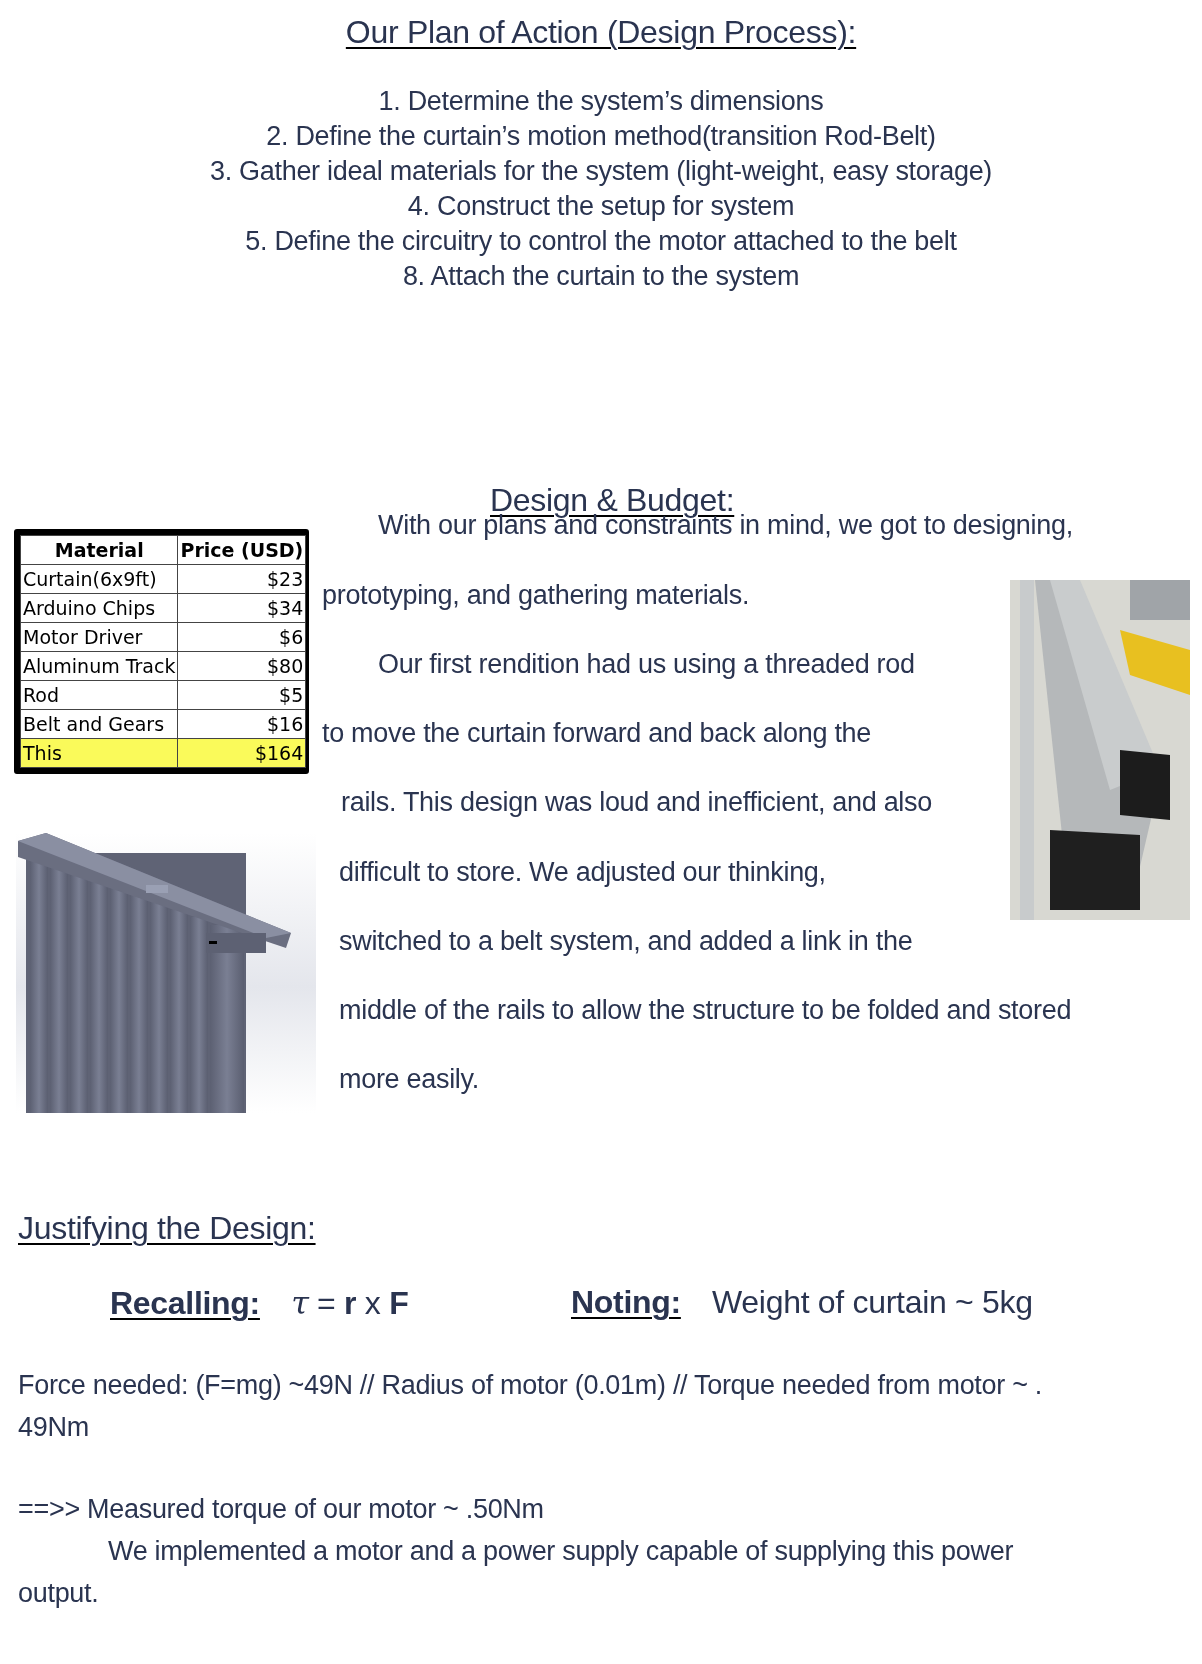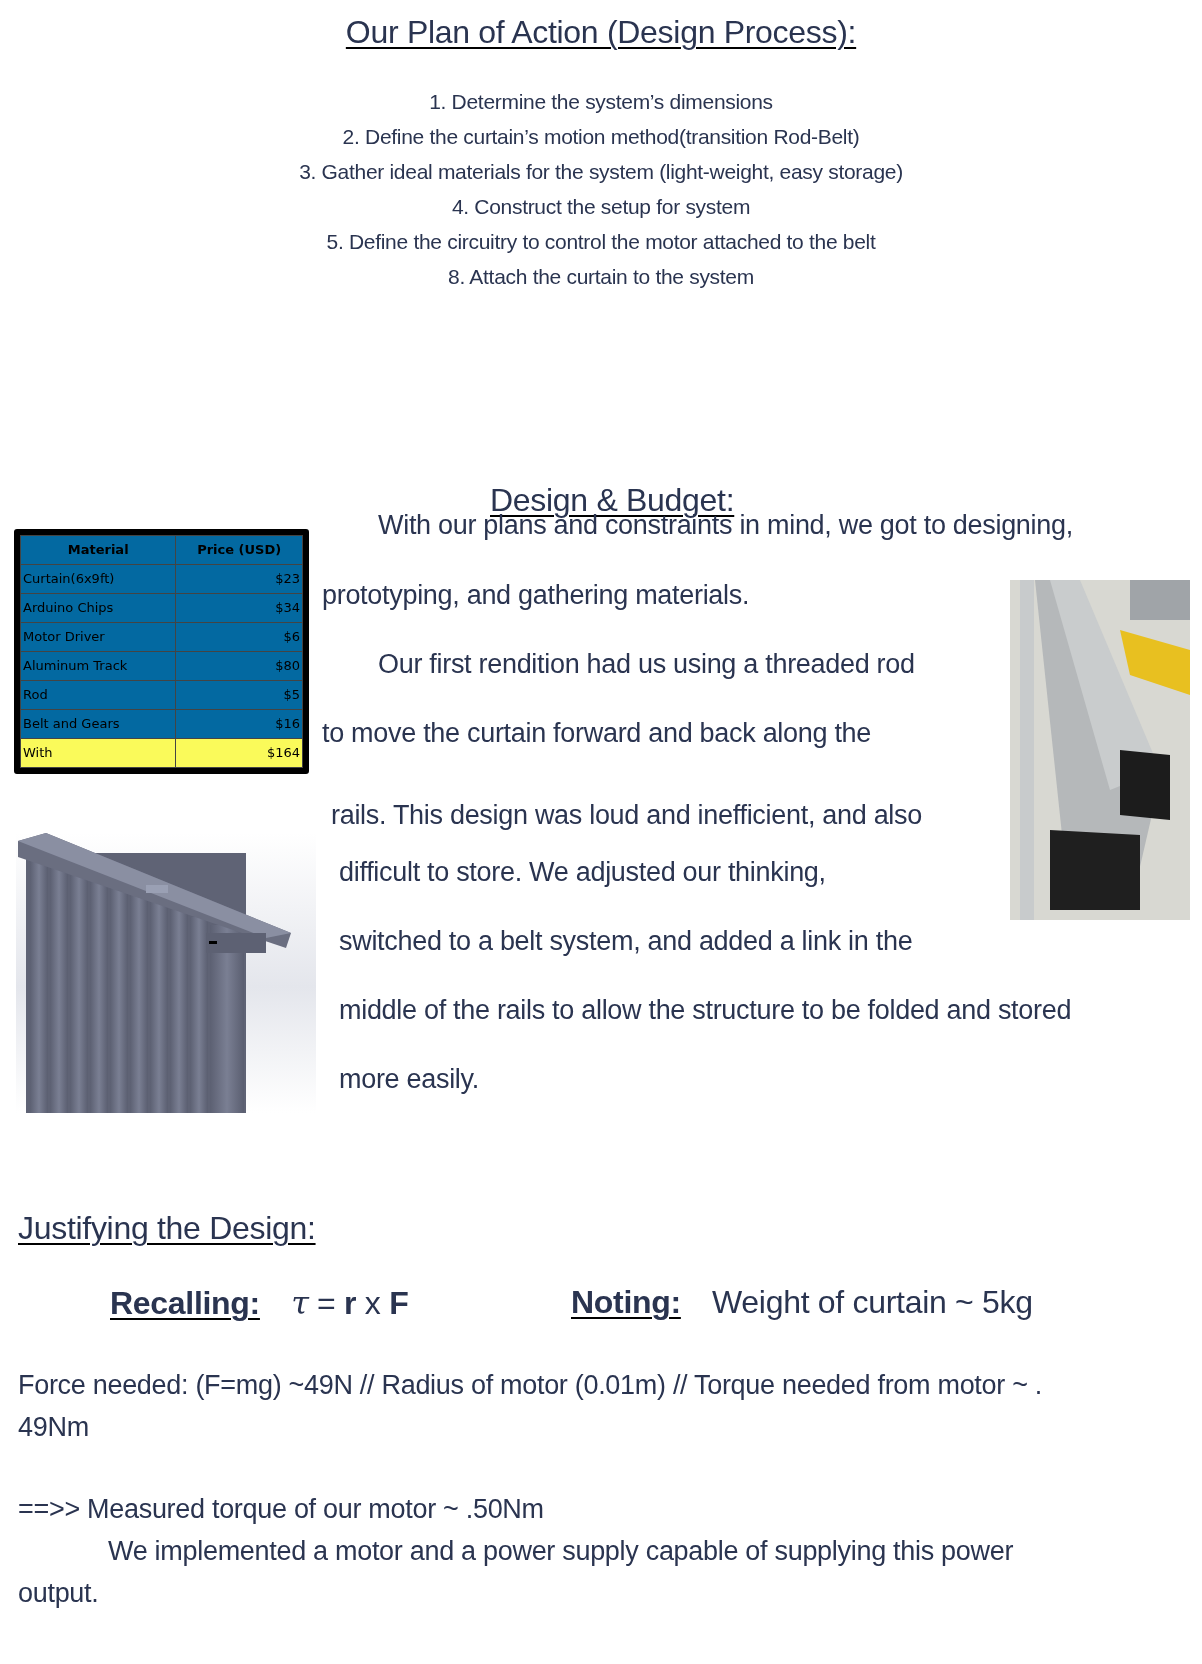--- a/index.html
+++ b/index.html
@@ -1,27 +1,27 @@
 <!DOCTYPE html>
 <html><head>
 <meta charset="utf-8">
 <style>
   html, body { margin: 0; padding: 0; background: #ffffff; }
   body { width: 1202px; height: 1664px; position: relative; overflow: hidden;
          font-family: "Liberation Sans", sans-serif; color: #2a3450; }
   .abs { position: absolute; }
   .serifish { font-family: "Liberation Sans", sans-serif; font-size: 32px; color: #2a3450; letter-spacing: -0.3px; }
   .title { text-decoration: underline; text-underline-offset: 4px; text-decoration-thickness: 2px; text-decoration-color: #000; }
-  .plan-list { left: 0; width: 1202px; top: 84px; text-align: center; font-size: 21px; line-height: 35px; }
+  .plan-list { left: 0; width: 1202px; top: 84px; text-align: center; font-size: 27px; line-height: 35px; }
   .plan-list div { white-space: nowrap; }
   .para { font-size: 27px; white-space: nowrap; }
 
   
   .budget { left: 14px; top: 529px; width: 283px; border: 6px solid #000; border-radius: 3px; background: #000; }
-  .budget table { border-collapse: collapse; width: 100%; background: #0369a1; font-family: "DejaVu Sans", sans-serif; font-size: 13px; color: #000; }
+  .budget table { border-collapse: collapse; width: 100%; background: #ffffff; font-family: "DejaVu Sans", sans-serif; font-size: 19px; color: #000; }
   .budget td, .budget th { border: 1px solid #444; padding: 0 2px; height: 28px; line-height: 28px; white-space: nowrap; }
   .budget th { font-weight: bold; text-align: center; }
   .budget td.price { text-align: right; }
   .budget tr.total td { background: #fafa5a; }
 
   
   .cad { left: 16px; top: 833px; width: 300px; height: 280px; overflow: hidden; }
   
   .photo { left: 1010px; top: 580px; width: 180px; height: 340px; overflow: hidden; }
 
@@ -40,21 +40,21 @@
   <div>5. Define the circuitry to control the motor attached to the belt</div>
   <div>8. Attach the curtain to the system</div>
 </div>
 
 <div class="abs serifish title" style="left:490px;top:442px;margin-top:40px;">Design &amp; Budget:</div>
 
 <div class="abs serifish para" style="left:378px;top:510px;">With our plans and constraints in mind, we got to designing,</div>
 <div class="abs serifish para" style="left:322px;top:580px;">prototyping, and gathering materials.</div>
 <div class="abs serifish para" style="left:378px;top:649px;">Our first rendition had us using a threaded rod</div>
 <div class="abs serifish para" style="left:322px;top:718px;">to move the curtain forward and back along the</div>
-<div class="abs serifish para" style="left:331px;top:787px;margin-top:13px;">rails. This design was loud and inefficient, and also</div>
+<div class="abs serifish para" style="left:341px;top:787px;">rails. This design was loud and inefficient, and also</div>
 <div class="abs serifish para" style="left:339px;top:857px;">difficult to store. We adjusted our thinking,</div>
 <div class="abs serifish para" style="left:339px;top:926px;">switched to a belt system, and added a link in the</div>
 <div class="abs serifish para" style="left:339px;top:995px;">middle of the rails to allow the structure to be folded and stored</div>
 <div class="abs serifish para" style="left:339px;top:1064px;">more easily.</div>
 
 <div class="abs budget">
   <table>
     <tbody>
         <tr>
       <th>Material</th>
@@ -78,21 +78,21 @@
     </tr>
     <tr>
       <td>Rod</td>
       <td class="price">$5</td>
     </tr>
     <tr>
       <td>Belt and Gears</td>
       <td class="price">$16</td>
     </tr>
     <tr class="total">
-      <td>With</td>
+      <td>This</td>
       <td class="price">$164</td>
     </tr>
   </tbody>
     </table>
 </div>
 
 <div class="abs cad">
   <svg width="300" height="280" viewBox="0 0 300 280">
     <defs>
       <linearGradient id="bg" x1="0" y1="0" x2="0" y2="1">

